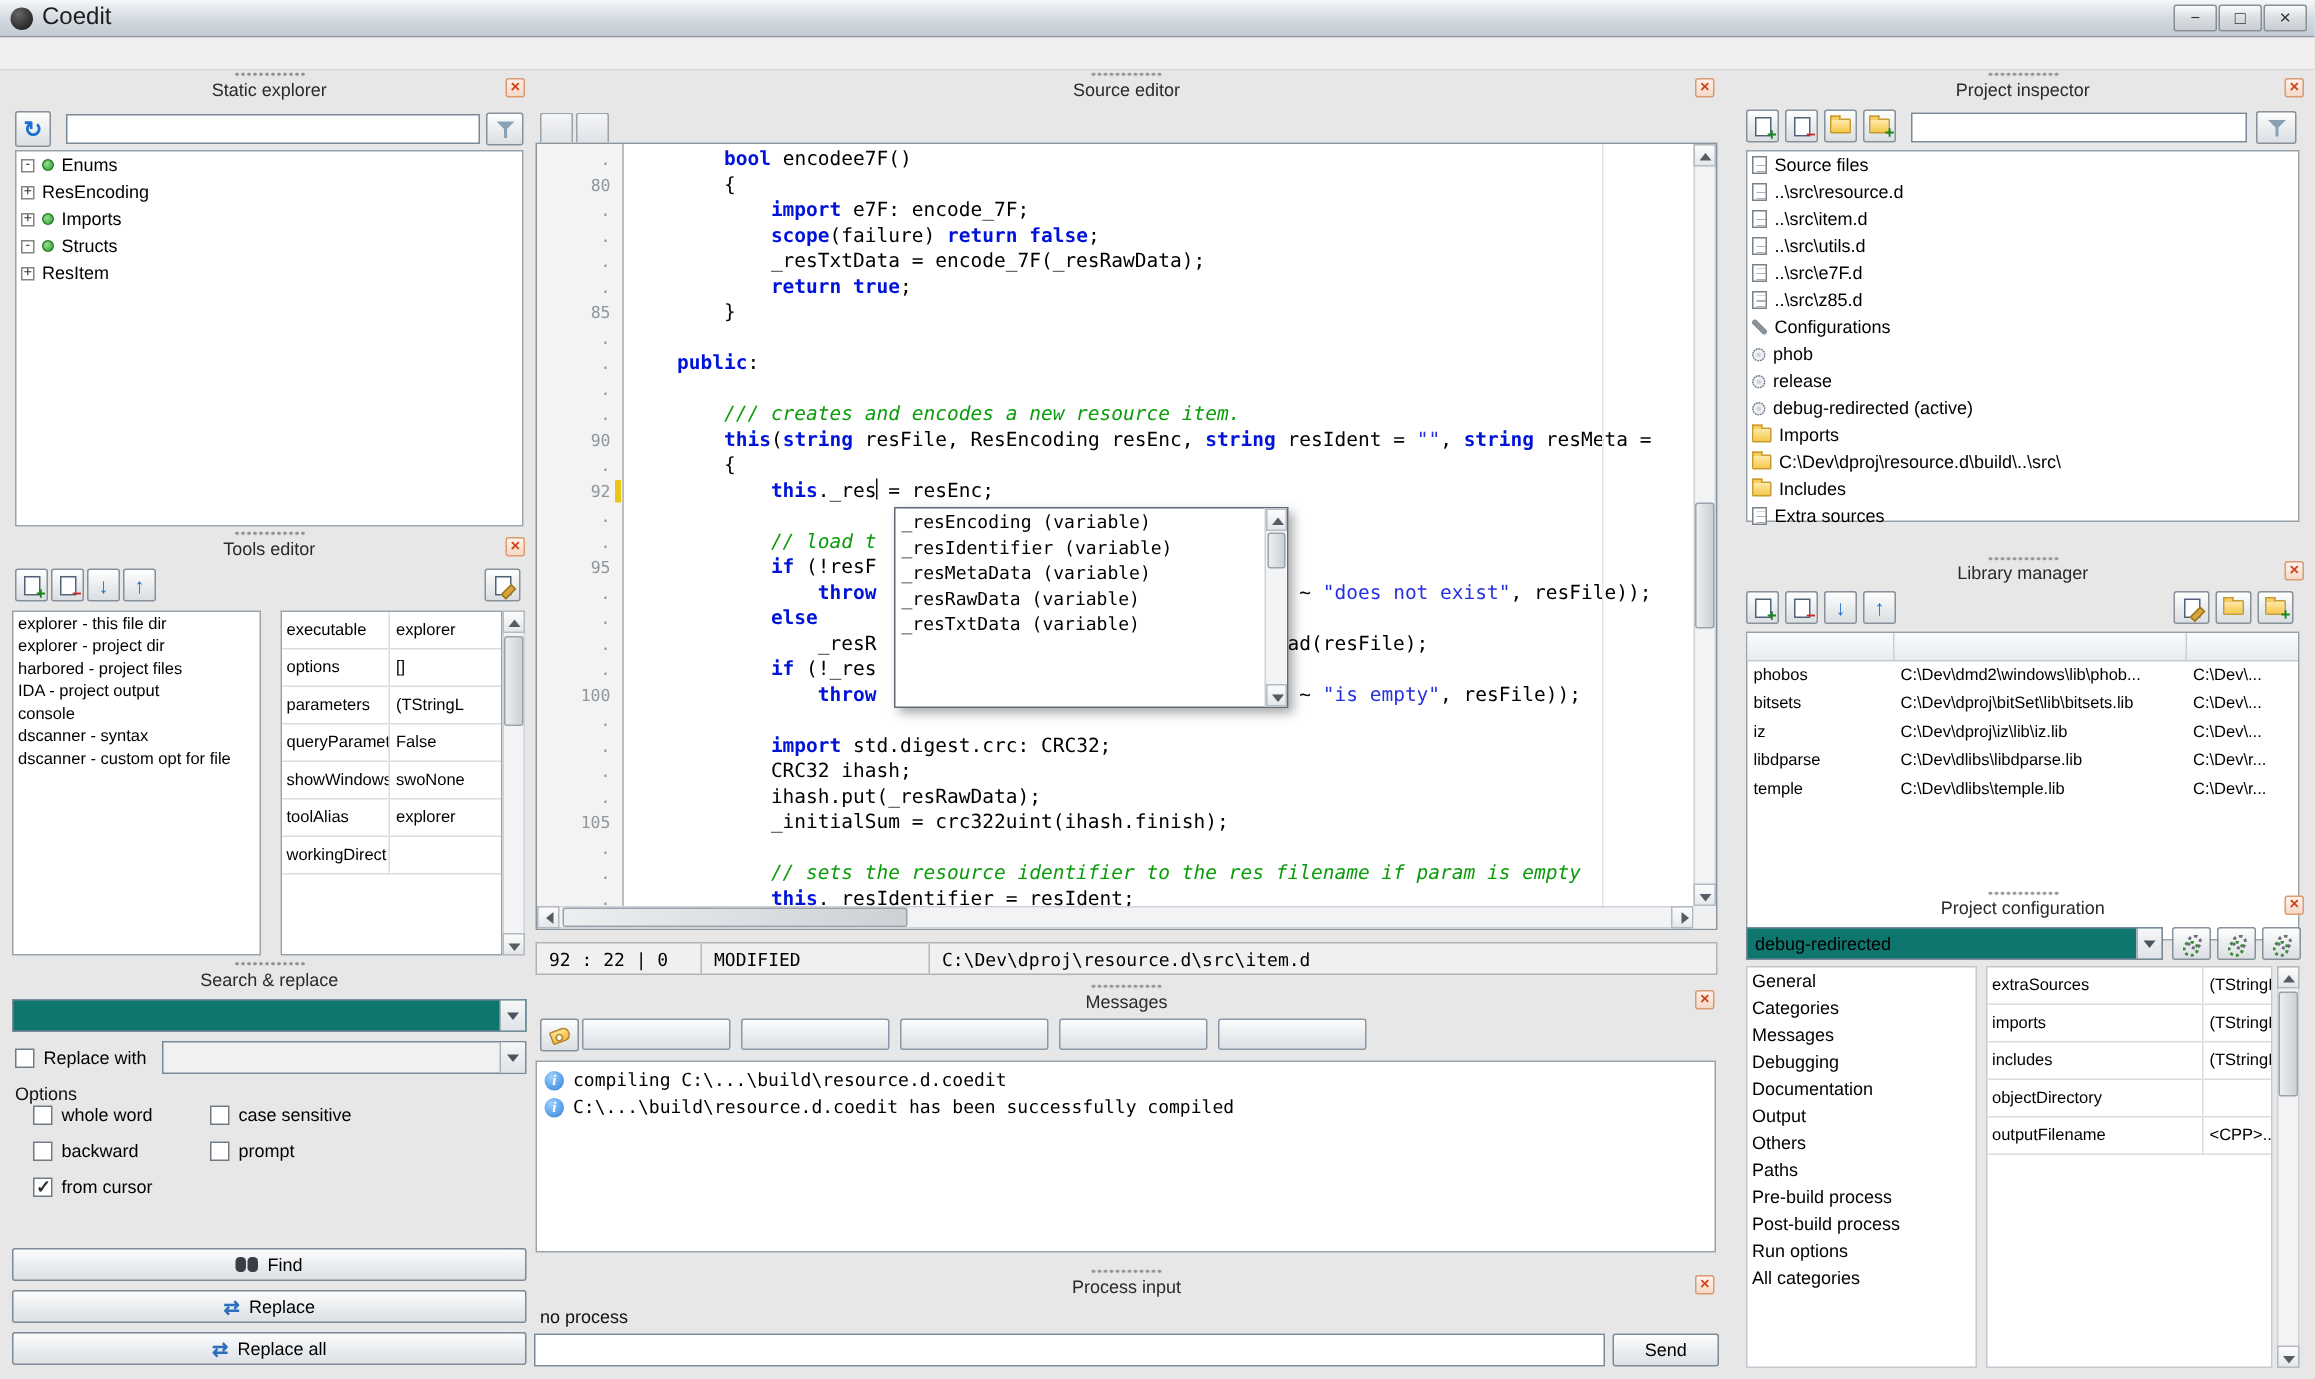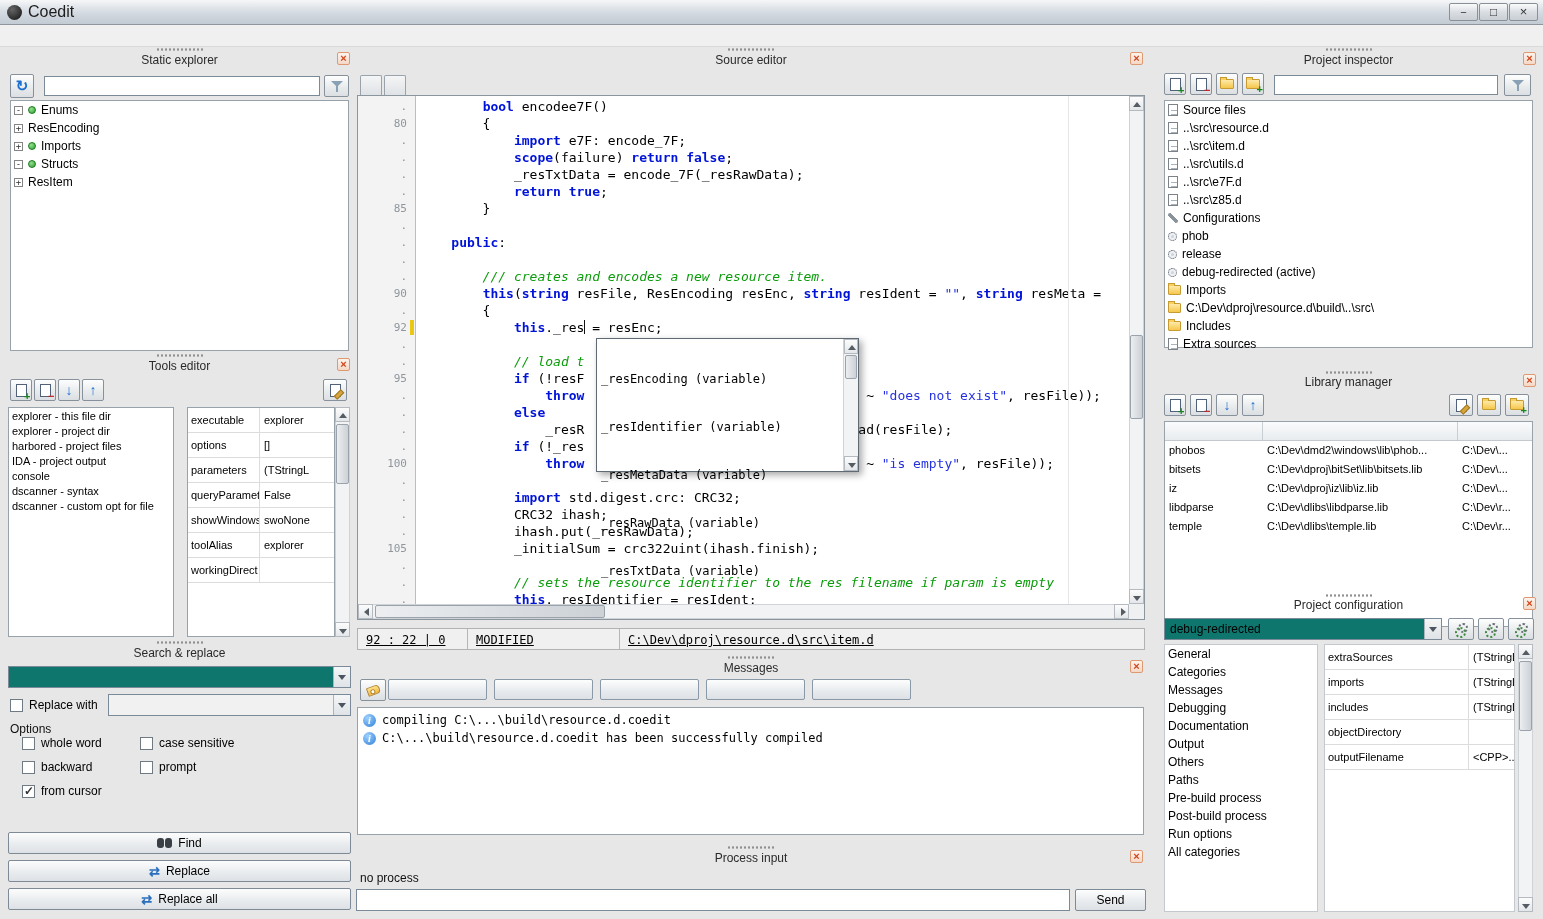--- a/index.html
+++ b/index.html
@@ -82,21 +82,21 @@
 .arr::before{content:"";position:absolute;left:3px;top:3px;border:4px solid transparent;}
 .arr.up::before{border-bottom:5px solid #555c63;top:1px;}
 .arr.down::before{border-top:5px solid #555c63;top:6px;}
 .arr.left::before{border-right:5px solid #555c63;left:1px;}
 .arr.right::before{border-left:5px solid #555c63;left:6px;}
 .thumb{position:absolute;background:linear-gradient(90deg,#eceef0,#ccd1d6);border:1px solid #9aa2ab;border-radius:2px;}
 .corner{position:absolute;background:#eef0f1;}
 
 
 .statusbar{position:absolute;background:#f0f0f0;border:1px solid #b2b2b2;display:flex;font:12px "DejaVu Sans Mono",monospace;}
-.scell{border-right:1px solid #b6b6b6;padding:4px 0 0 8px;height:100%;overflow:hidden;white-space:nowrap;text-decoration:underline;}
+.scell{border-right:1px solid #b6b6b6;padding:4px 0 0 8px;height:100%;overflow:hidden;white-space:nowrap;}
 
 
 .fbtn{width:99px;height:21px;border:1px solid #8a99a8;border-radius:2px;background:linear-gradient(#fdfdfd,#e9ecef 55%,#dde1e5);font-size:12px;font-family:"Liberation Sans",sans-serif;}
 .msg-row{display:flex;height:18px;align-items:center;}
 .info-ic{width:13px;height:13px;border-radius:50%;background:radial-gradient(circle at 35% 30%,#9ed1ff,#2e7ed6);flex:none;margin:0 6px 0 5px;position:relative;}
 .info-ic::before{content:"i";position:absolute;left:0;right:0;top:0;text-align:center;color:#fff;font:italic bold 10px/13px "Liberation Serif",serif;}
 .msg-txt{font:12px "DejaVu Sans Mono",monospace;white-space:nowrap;}
 
 
 .lib-head{position:absolute;left:0;top:0;right:0;height:19px;display:flex;background:linear-gradient(#fafbfc,#e8ecef);border-bottom:1px solid #c3c9ce;}
@@ -109,21 +109,21 @@
 .lib-c1{width:195px;}
 .lib-c2{flex:1;}
 
 
 .chk{display:flex;align-items:center;gap:6px;height:14px;}
 .box{width:13px;height:13px;background:#fff;border:1px solid #707a84;position:relative;flex:none;}
 .box[data-chk="true"]::after{content:"\2713";position:absolute;left:1px;top:-2px;font-size:12px;font-weight:bold;color:#333;}
 
 
 .cmp-popup{position:absolute;left:596px;top:338px;width:263px;height:134px;background:#fff;border:1px solid #5f6a75;box-shadow:3px 3px 7px rgba(0,0,0,.35);z-index:50;}
-.cmp-item{height:17px;font:12px/17px "DejaVu Sans Mono",monospace;padding-left:4px;white-space:nowrap;overflow:hidden;margin-top:31px;}
+.cmp-item{height:17px;font:12px/17px "DejaVu Sans Mono",monospace;padding-left:4px;white-space:nowrap;overflow:hidden;}
 
 
 .g-refresh::before{content:"\21BB";color:#1d6fd0;font-weight:bold;font-size:15px;line-height:15px;}
 .g-funnel{position:relative;width:12px;height:11px;display:inline-block;}
 .g-funnel::before{content:"";position:absolute;left:0;top:0;border-left:6px solid transparent;border-right:6px solid transparent;border-top:6px solid #8aa0b4;}
 .g-funnel::after{content:"";position:absolute;left:5px;top:5px;width:2px;height:6px;background:#8aa0b4;}
 .tb-doc{width:11px;height:13px;background:#fff;border:1px solid #51617a;display:inline-block;position:relative;}
 .tb-doc.plus::after{content:"+";position:absolute;right:-5px;bottom:-6px;color:#17871b;font:bold 11px "Liberation Sans",sans-serif;}
 .tb-doc.minus::after{content:"\2212";position:absolute;right:-5px;bottom:-6px;color:#c22;font:bold 11px "Liberation Sans",sans-serif;}
 .tb-doc.pencil::after{content:"";position:absolute;right:-4px;bottom:-1px;width:8px;height:3px;background:#d7a53c;border:1px solid #9a7524;transform:rotate(-45deg);}

